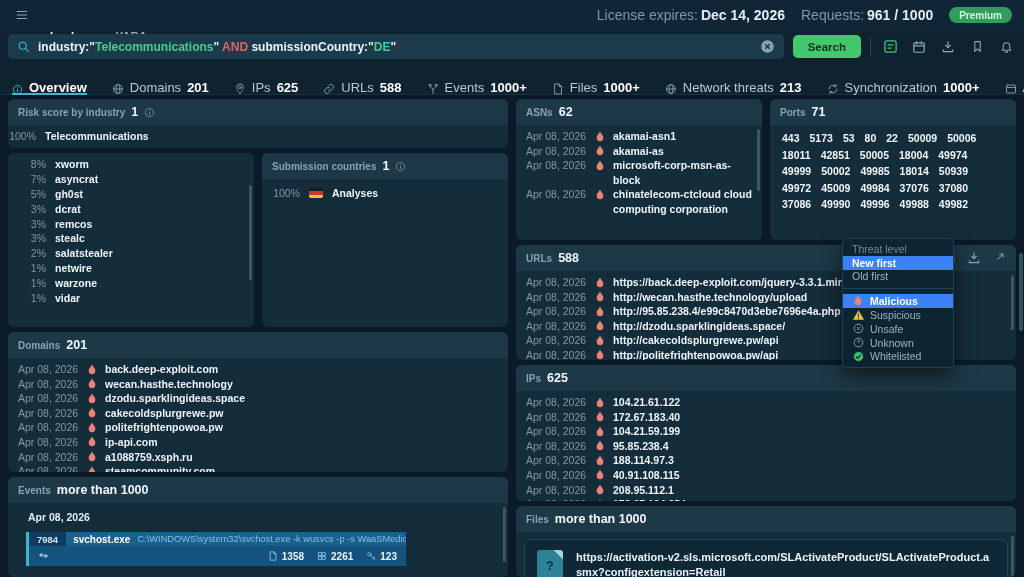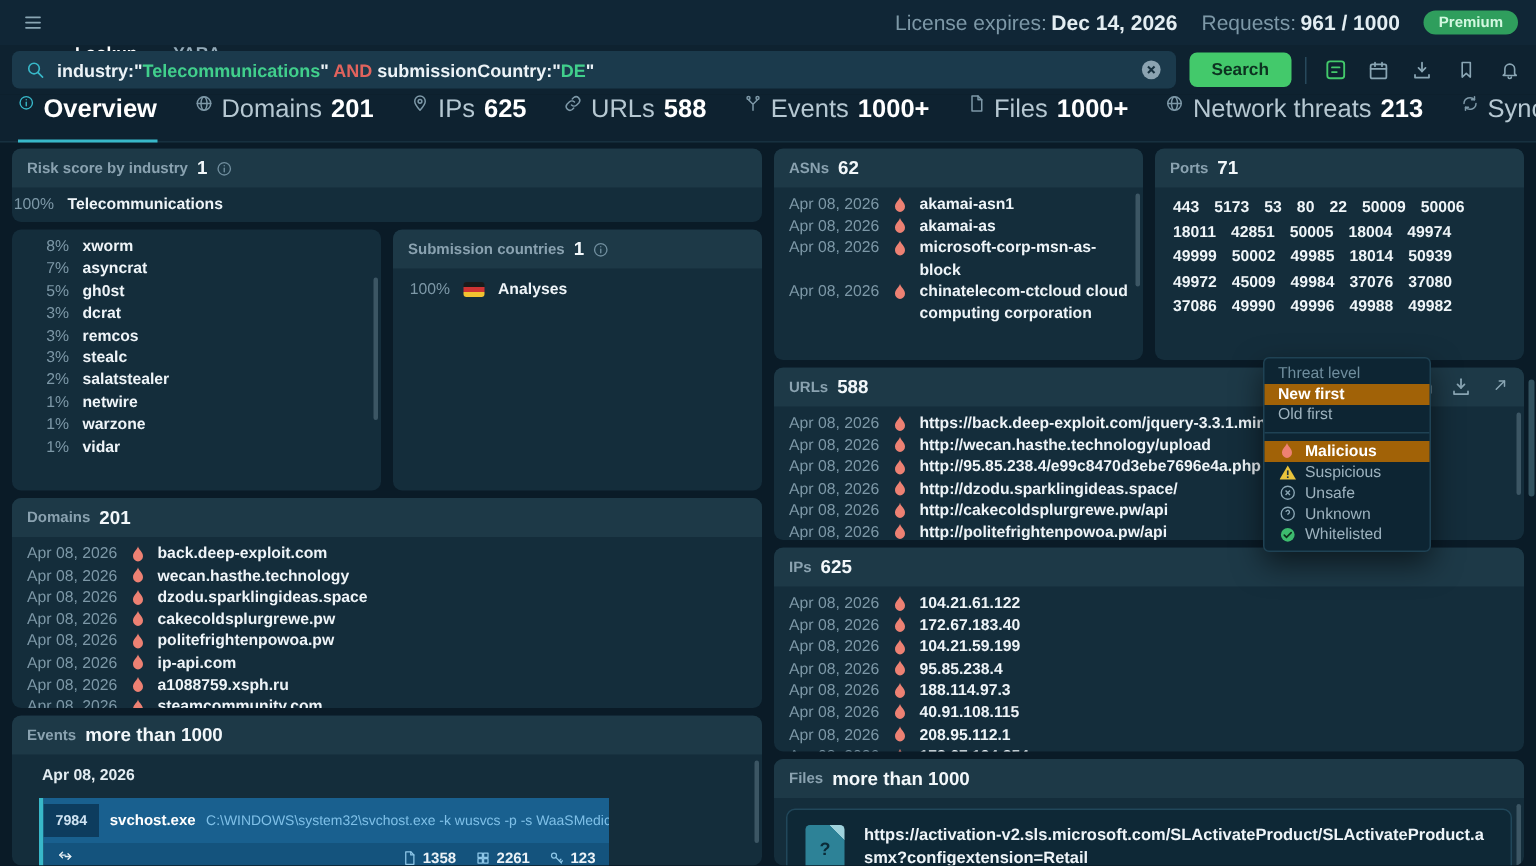--- a/index.html
+++ b/index.html
@@ -24,21 +24,21 @@
   .sic { color:#38b8c9; display:flex; }
   .query { font-size:12px; font-weight:bold; white-space:nowrap; overflow:hidden; flex:1; }
   .q-field { color:#ecf3f7; } .q-value { color:#41cf8c; } .q-operator { color:#e0635d; }
   .clear { display:flex; cursor:pointer; }
   .search-btn { height:23px; background:#43c96b; color:#0c3220; border:none; font-family:inherit; font-weight:bold; font-size:11.5px; border-radius:5px; padding:0 15px; cursor:pointer; }
   .divider { width:1px; height:18px; background:#27495c; }
   .tmpl { color:#43c96b; }
 
   
   .nav-strip { height:32px; background:#0e2230; border-bottom:1px solid #17303f; display:flex; align-items:center; padding:0 12px; gap:25px; }
-  .nav-tab { display:flex; align-items:flex-start; gap:6px; font-size:17px; color:#b6c8d2; height:32px; position:relative; cursor:pointer; white-space:nowrap; }
+  .nav-tab { display:flex; align-items:flex-end; gap:6px; font-size:13px; color:#b6c8d2; height:32px; position:relative; cursor:pointer; white-space:nowrap; }
   .nav-tab .nticon { display:flex; color:#7d98a7; }
   .nav-tab .cnt { color:#ffffff; font-weight:bold; }
   .nav-tab.active { color:#ffffff; font-weight:bold; }
   .nav-tab.active .nticon { color:#38b8c9; }
   .nav-tab.active::after { content:""; position:absolute; left:0; right:0; bottom:0; height:2px; background:#38b8c9; }
 
   
   .content { position:absolute; top:95px; left:0; right:0; bottom:0; padding:4px 8px 0; display:flex; gap:8px; }
   .col { width:500px; display:flex; flex-direction:column; gap:5px; }
   .duo { display:flex; gap:8px; flex-shrink:0; }
@@ -74,21 +74,21 @@
 
   .ports { display:flex; flex-wrap:wrap; gap:4.5px 10px; font-size:10.5px; font-weight:bold; color:#f0f6f9; padding:7px 12px 0; }
   .port { cursor:pointer; }
 
   .hicons { margin-left:auto; display:flex; gap:11px; align-items:center; color:#8aa6b4; }
   .badge1 { width:14px; height:14px; border-radius:50%; background:#e2695c; color:#fff; font-size:9.5px; font-weight:bold; display:flex; align-items:center; justify-content:center; }
 
   
   .ev-date { font-size:10.5px; font-weight:bold; color:#e3edf2; margin:8px 0 9px 10px; }
   .proc { margin-left:8px; width:380px; border-left:3px solid #38b8c9; }
-  .proc-r1 { background:#19608f; height:30px; display:flex; align-items:center; gap:7px; overflow:hidden; white-space:nowrap; }
+  .proc-r1 { background:#19608f; height:14px; display:flex; align-items:center; gap:7px; overflow:hidden; white-space:nowrap; }
   .pid { background:#0d3c5e; color:#cfe3f2; font-size:9.5px; font-weight:bold; height:22px; display:flex; align-items:center; padding:0 8px; flex-shrink:0; }
   .pname { font-size:10px; font-weight:bold; color:#ffffff; flex-shrink:0; }
   .pcmd { font-size:9.3px; color:#7fc0e8; overflow:hidden; }
   .proc-r2 { background:#14537d; height:20px; display:flex; align-items:center; padding:0 9px; gap:13px; }
   .grow { flex:1; }
   .stat { display:flex; gap:4px; align-items:center; font-size:10px; font-weight:bold; color:#eaf2f7; }
   .stat .sic2 { display:flex; color:#8ec7e8; }
 
   
   .file-item { margin:7px 8px 0; background:#0e2836; border:1px solid #21475a; border-radius:6px; padding:10px 12px 12px; }
@@ -97,21 +97,21 @@
     background:linear-gradient(225deg, #9fd3dd 0 7px, #2d8297 7px);
     display:flex; align-items:center; justify-content:center;
     color:#0b2b38; font-weight:bold; font-size:12px; }
   .fname { font-size:11px; font-weight:bold; color:#eef4f8; line-height:15px; word-break:break-all; max-width:430px; }
   .fhash-label { font-size:10px; color:#7d98a7; margin:10px 0 3px; }
 
   
   .dropdown { position:absolute; left:842px; top:238px; width:112px; background:#0d2533; border:1px solid #1f4254; border-radius:4px; box-shadow:0 8px 20px rgba(0,0,0,.55); padding:3px 0 4px; z-index:10; }
   .dd-item { height:13.8px; display:flex; align-items:center; padding:0 9px; gap:6px; color:#9db2be; font-size:10.5px; cursor:pointer; white-space:nowrap; }
   .dd-item.muted { color:#6f8d9d; }
-  .dd-item.sel { background:#a16207; color:#ffffff; font-weight:bold; }
+  .dd-item.sel { background:#3b82f6; color:#ffffff; font-weight:bold; }
   .dd-sep { height:1px; background:#1f4254; margin:5px 0; }
   .ddic { display:flex; width:12px; justify-content:center; flex-shrink:0; }
 
   
   .vthumb { position:absolute; right:2px; width:3px; border-radius:2px; background:rgba(165,195,210,.28); }
   .page-thumb { position:absolute; right:1px; top:253px; height:78px; width:4px; background:#33525f; border-radius:2px; }
 </style>
 </head>
 <body>
 

